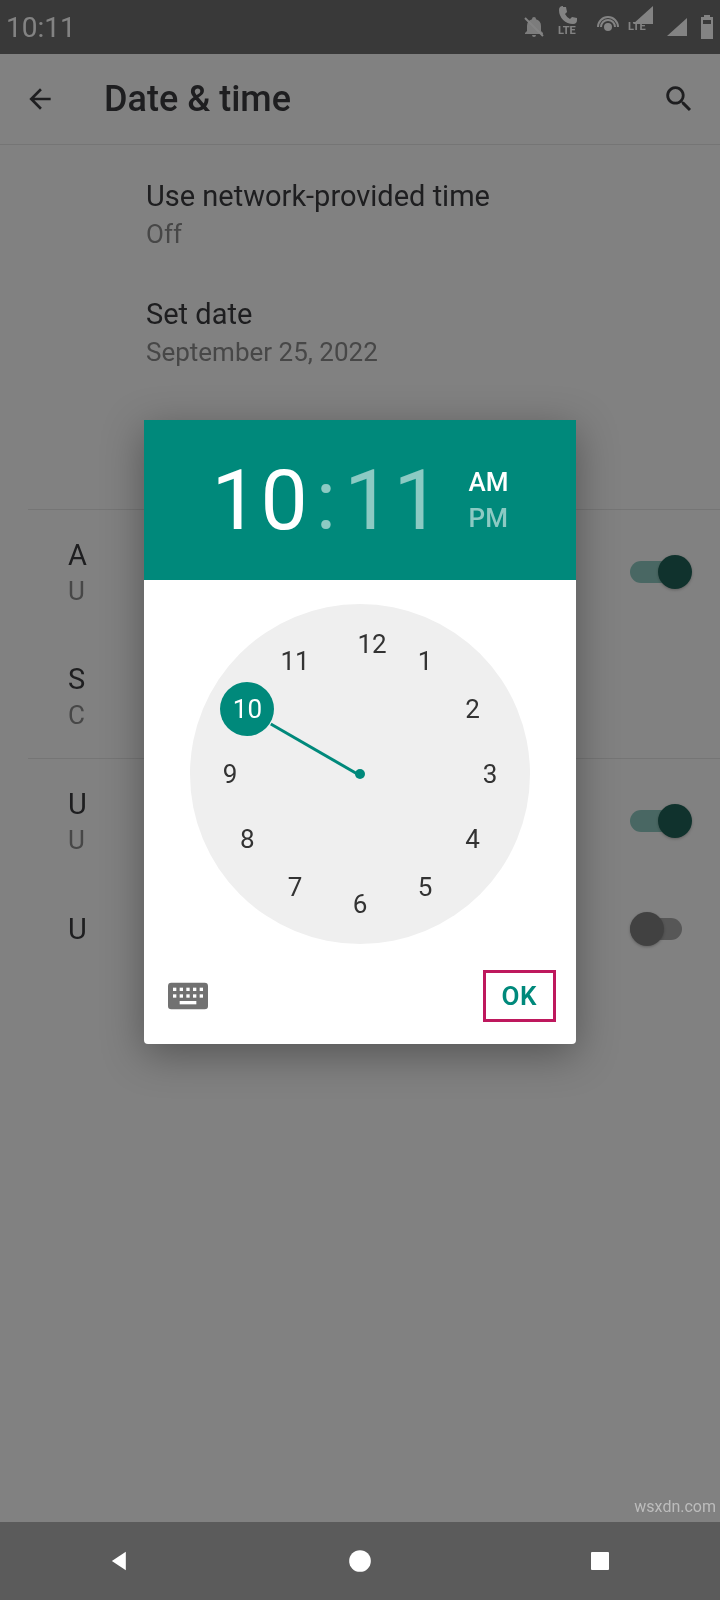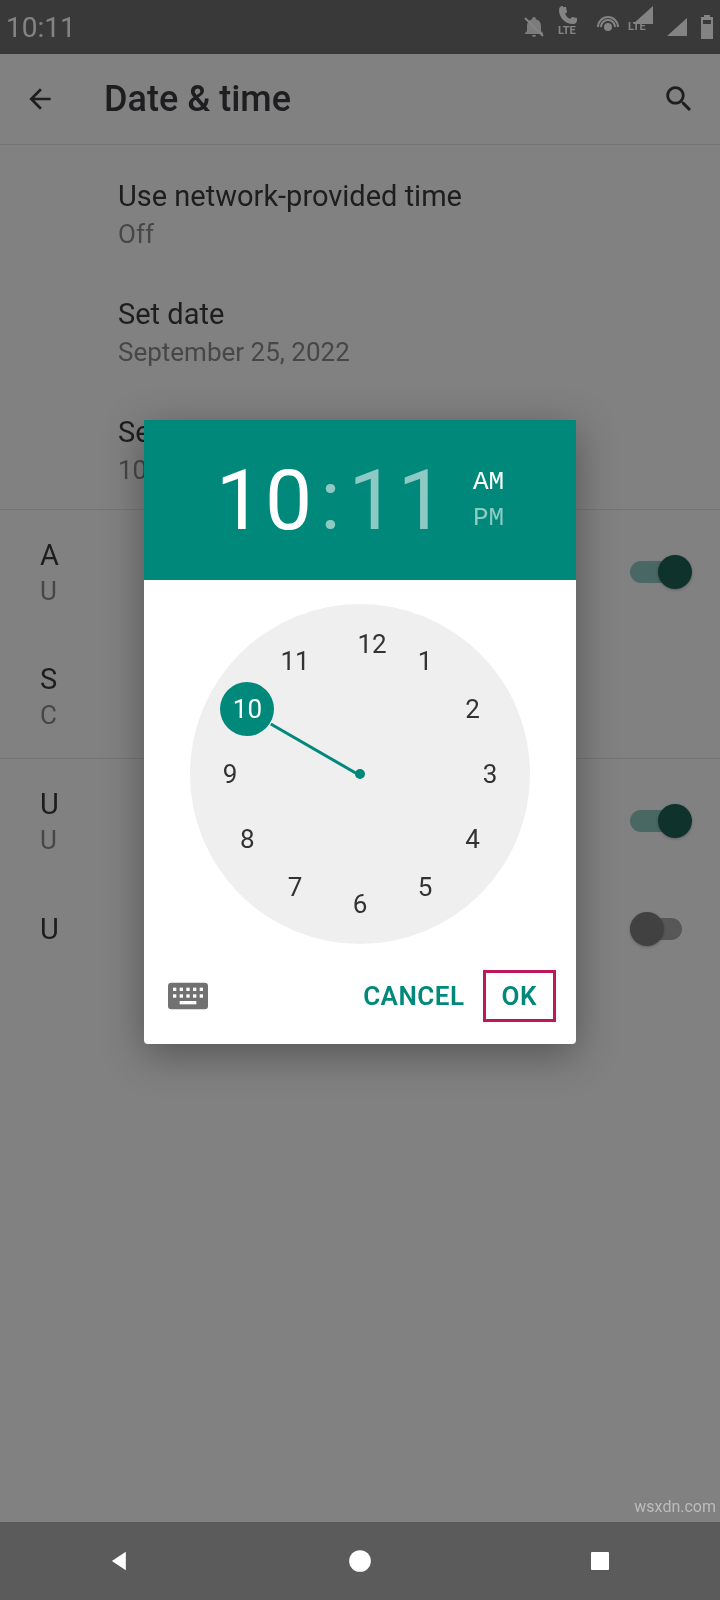--- a/index.html
+++ b/index.html
@@ -9,21 +9,21 @@
   
   .status-bar { height: 54px; background: #5b5b5b; color: #fff; display: flex; align-items: center; justify-content: space-between; padding: 0 6px; font-size: 28px; }
   .status-right { display: flex; align-items: center; gap: 12px; font-size: 20px; }
 
   
   .app-bar { height: 90px; display: flex; align-items: center; padding: 16px 24px; background: #fafafa; justify-content: space-between; }
   .app-bar .title { font-size: 36px; color: #202124; margin-left: 48px; font-weight: 500; }
   .app-bar .search { margin-left: auto; }
 
   
-  .settings { padding-top: 10px; }
+  .settings { padding-top: 10px; margin-left: 28px; }
   .setting-item { padding: 24px 24px 24px 118px; }
   .setting-item .label { font-size: 29px; color: #202124; }
   .setting-item .sub { font-size: 26px; color: #7a7a7a; margin-top: 6px; }
   .divider { border-top: 1px solid #e0e0e0; }
 
   
   .toggle-row { display: flex; align-items: center; padding: 28px 28px 28px 40px; }
   .toggle-label { font-size: 29px; color: #202124; flex: 1; }
   .toggle-sub { font-size: 26px; color: #7a7a7a; margin-top:4px; }
   .switch { width: 62px; height: 36px; position: relative; }
@@ -36,21 +36,21 @@
   
   .scrim { position:absolute; inset:0; background: rgba(30,30,30,0.55); }
 
   
   .dialog { position:absolute; left:50%; top:420px; transform:translateX(-50%); width: 432px; background:#fff; border-radius:4px; box-shadow: 0 10px 40px rgba(0,0,0,.35); }
   .dialog-header { background:#00897b; height:160px; display:flex; align-items:center; justify-content:center; gap: 14px; }
   .time-big { font-size: 84px; font-weight:400; color:#fff; display:flex; align-items:center; letter-spacing:2px;}
   .time-big .hour { color:#fff; }
   .time-big .colon { color: rgba(255,255,255,.55); margin:0 6px;}
   .time-big .minute { color: rgba(255,255,255,.55); }
-  .ampm { display:flex; flex-direction:column; margin-left:12px; font-size:26px; font-weight:500;font-family:Liberation Mono, monospace;}
+  .ampm { display:flex; flex-direction:column; margin-left:12px; font-size:26px; font-weight:500;}
   .ampm .am { color:#fff; }
   .ampm .pm { color: rgba(255,255,255,.55); margin-top:6px;}
 
   .clock-wrap { padding: 24px 0 10px 0; display:flex; justify-content:center; }
   .clock { width: 340px; height:340px; border-radius:50%; background:#efefef; position:relative; }
   .clock .num { position:absolute; width:44px; height:44px; display:flex; align-items:center; justify-content:center; font-size:26px; color:#333; transform:translate(-50%,-50%); border-radius:50%; }
   .clock .center-dot { position:absolute; width:10px; height:10px; background:#00897b; border-radius:50%; top:50%; left:50%; transform:translate(-50%,-50%);}
   .clock .hand { position:absolute; background:#00897b; height:3px; top:50%; left:50%; transform-origin: left center; z-index:1;}
   .clock .sel { background:#00897b; color:#fff; width:54px; height:54px; z-index:2; }
 
@@ -227,21 +227,20 @@
               <rect x="3" y="7" width="2" height="2"></rect>
               <rect x="7" y="7" width="2" height="2"></rect>
               <rect x="11" y="7" width="2" height="2"></rect>
               <rect x="15" y="7" width="2" height="2"></rect>
               <rect x="19" y="7" width="2" height="2"></rect>
               <rect x="7" y="11" width="10" height="2"></rect>
             </g>
           </svg>
       </span>
       <span class="spacer"></span>
-      <span class="tbtn">CANCEL</span>
       <span class="tbtn ok">OK</span>
     </div>
   </div>
 
   <div class="wm">wsxdn.com</div>
 
   <div class="navbar">
     <span class="nav-btn">
       <svg width="28" height="28" viewBox="0 0 24 24" fill="#fff">
           <path d="M17 4v16L5 12z"></path>

